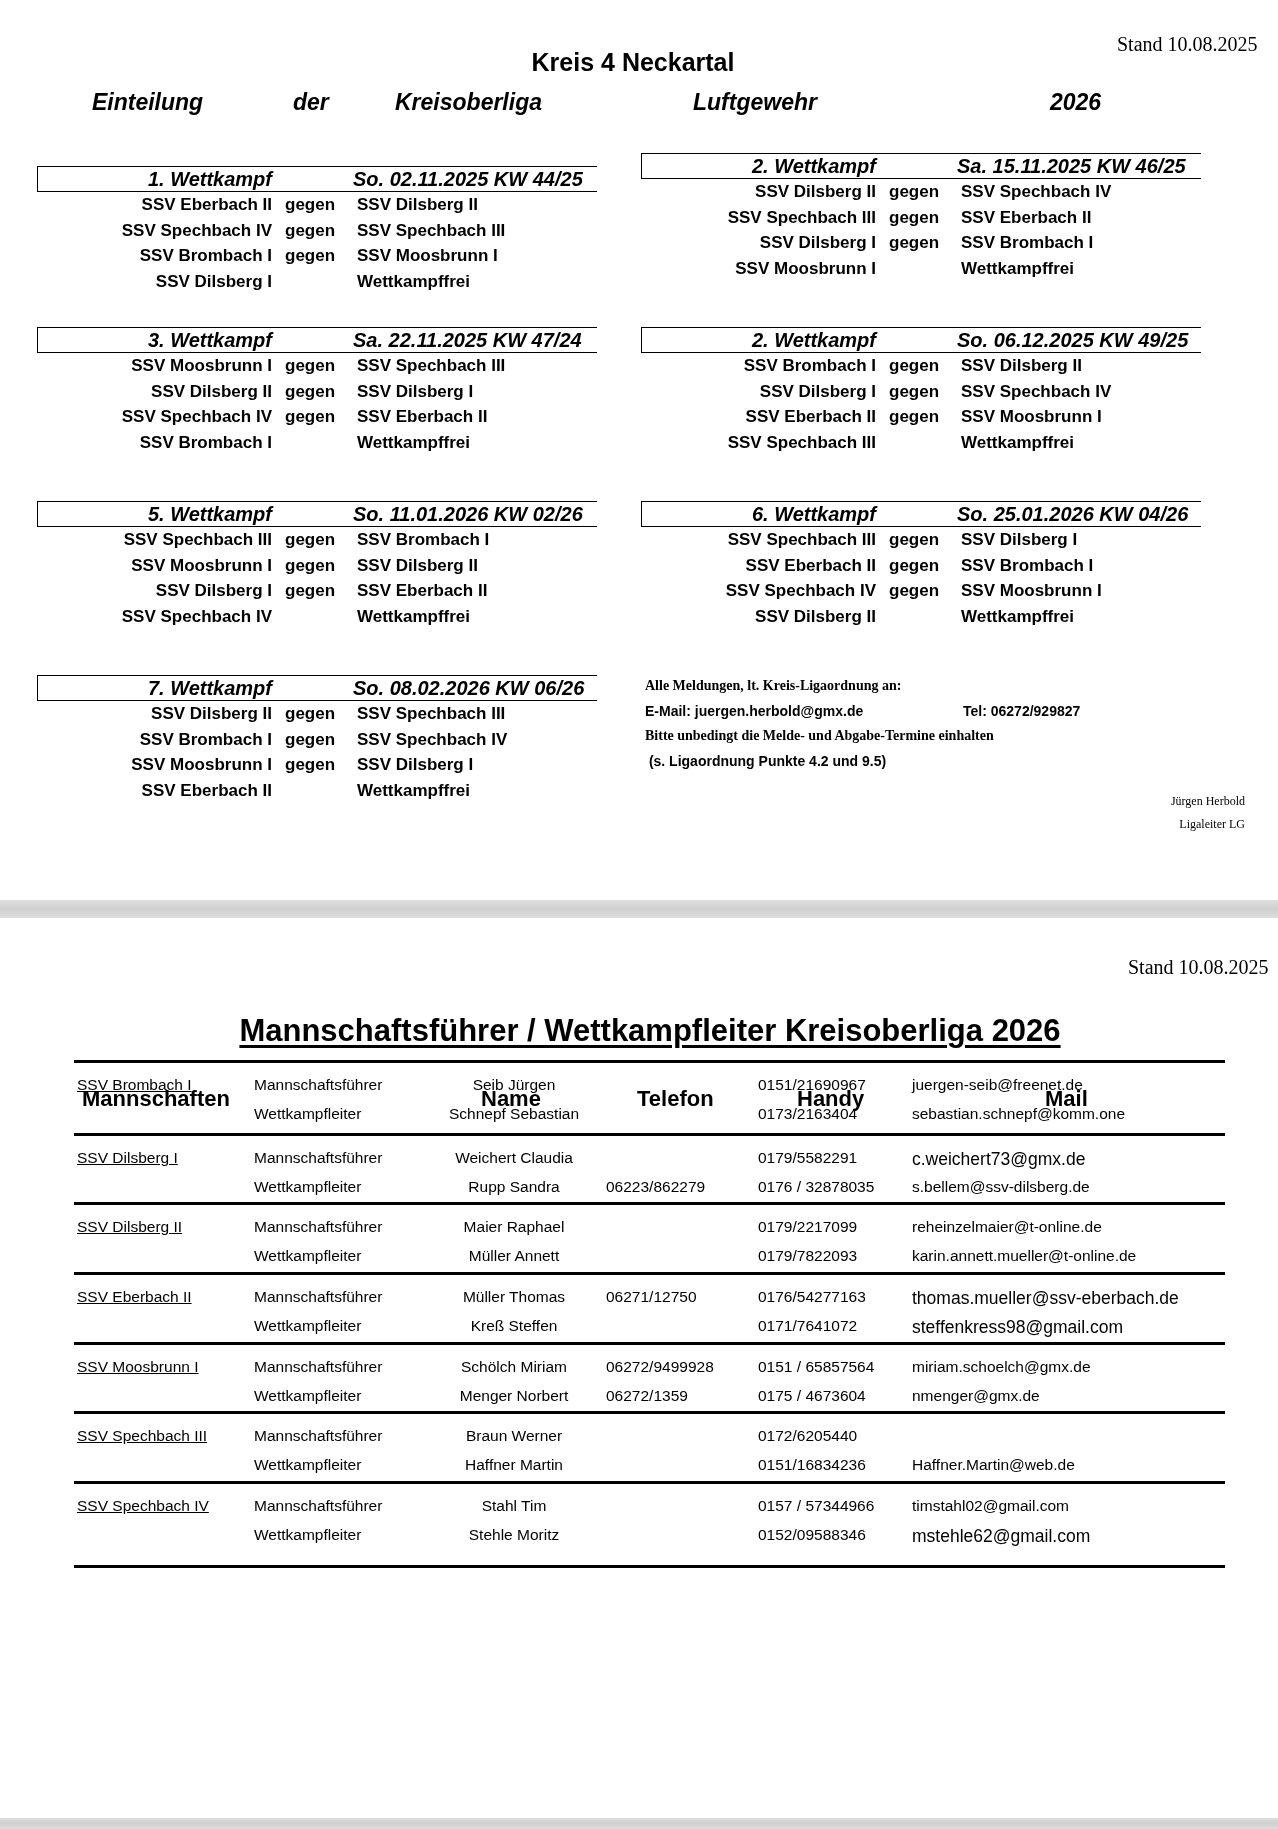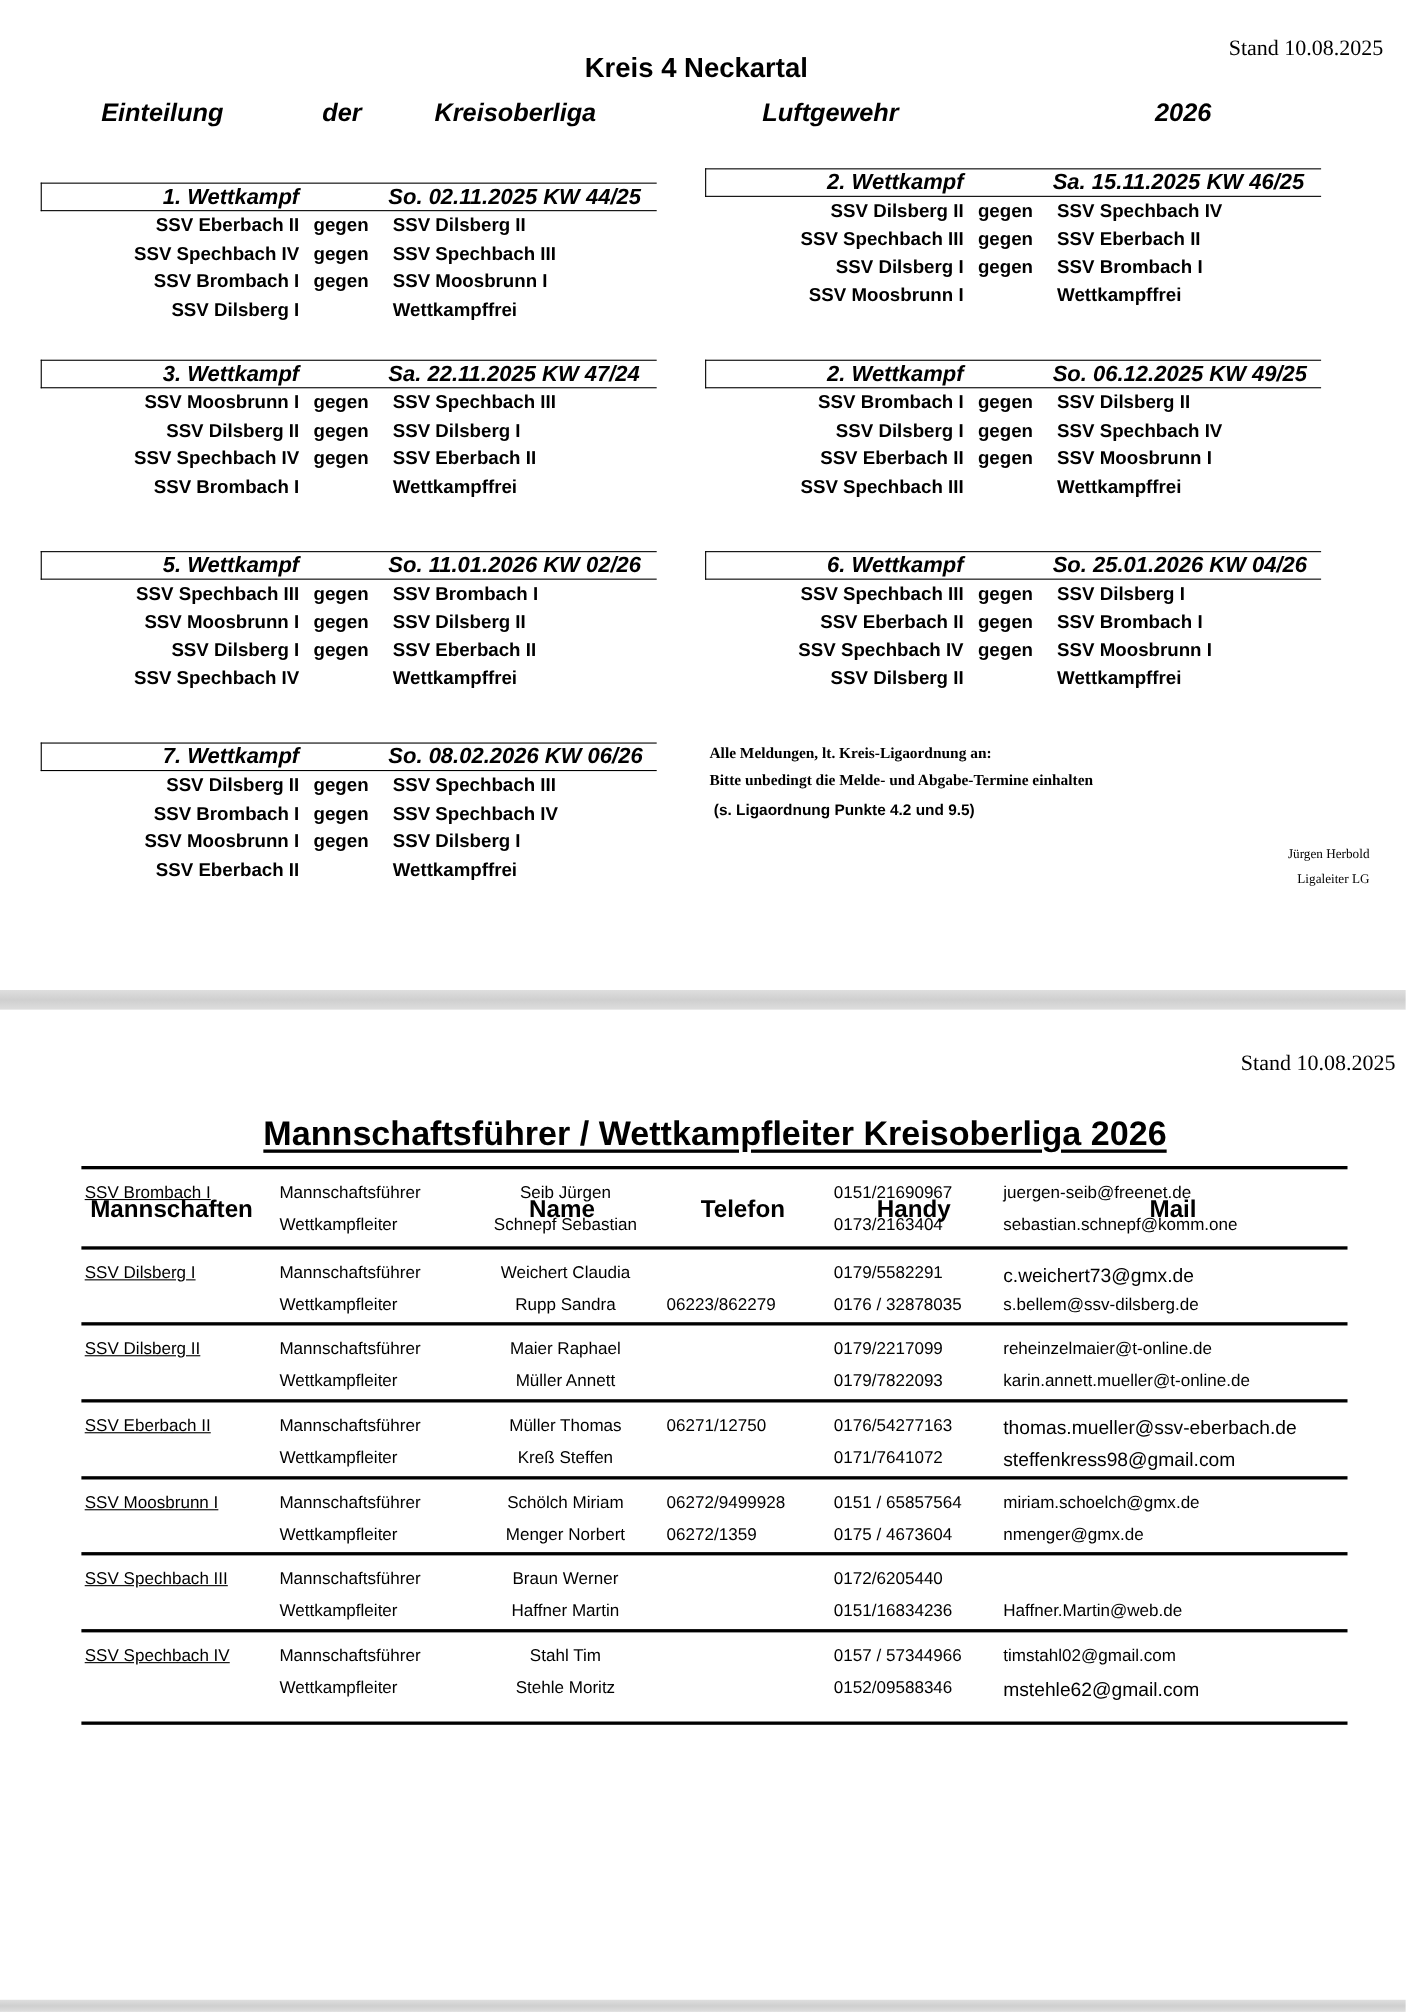--- a/index.html
+++ b/index.html
@@ -244,20 +244,24 @@
         <div class="wk-row">
           <span class="home">SSV Eberbach II</span>
           <span class="vs"></span>
           <span class="away">Wettkampffrei</span>
         </div>
       </div>
     </div>
 
   <div class="info-box">
     <div class="info-line serif-bold">Alle Meldungen, lt. Kreis-Ligaordnung an:</div>
+    <div class="info-line sans-bold">
+      <span>E-Mail: juergen.herbold@gmx.de</span>
+      <span class="tel">Tel: 06272/929827</span>
+    </div>
     <div class="info-line serif-bold">Bitte unbedingt die Melde- und Abgabe-Termine einhalten</div>
     <div class="info-line sans-bold" style="white-space:pre"> (s. Ligaordnung Punkte 4.2 und 9.5)</div>
     <div style="height:16px"></div>
     <div class="sig">Jürgen Herbold</div>
     <div class="sig">Ligaleiter LG</div>
   </div>
 </div>
 
 <div class="page-gap" id="gap1"></div>
 

